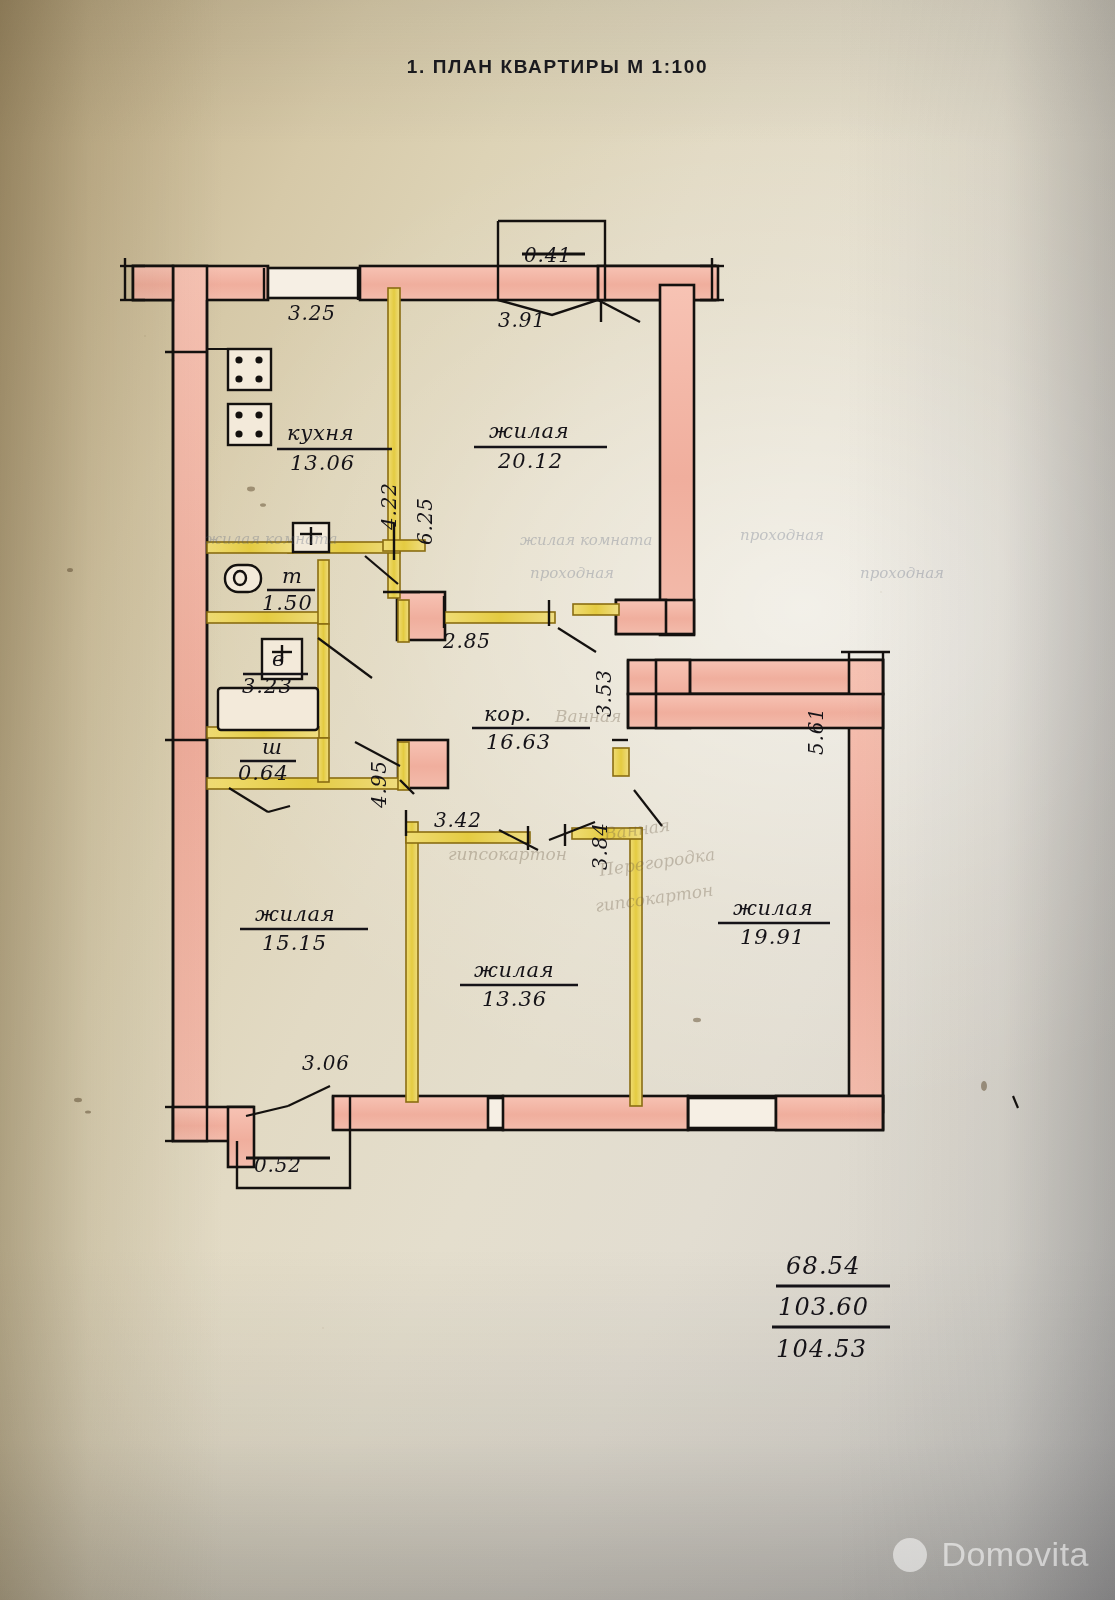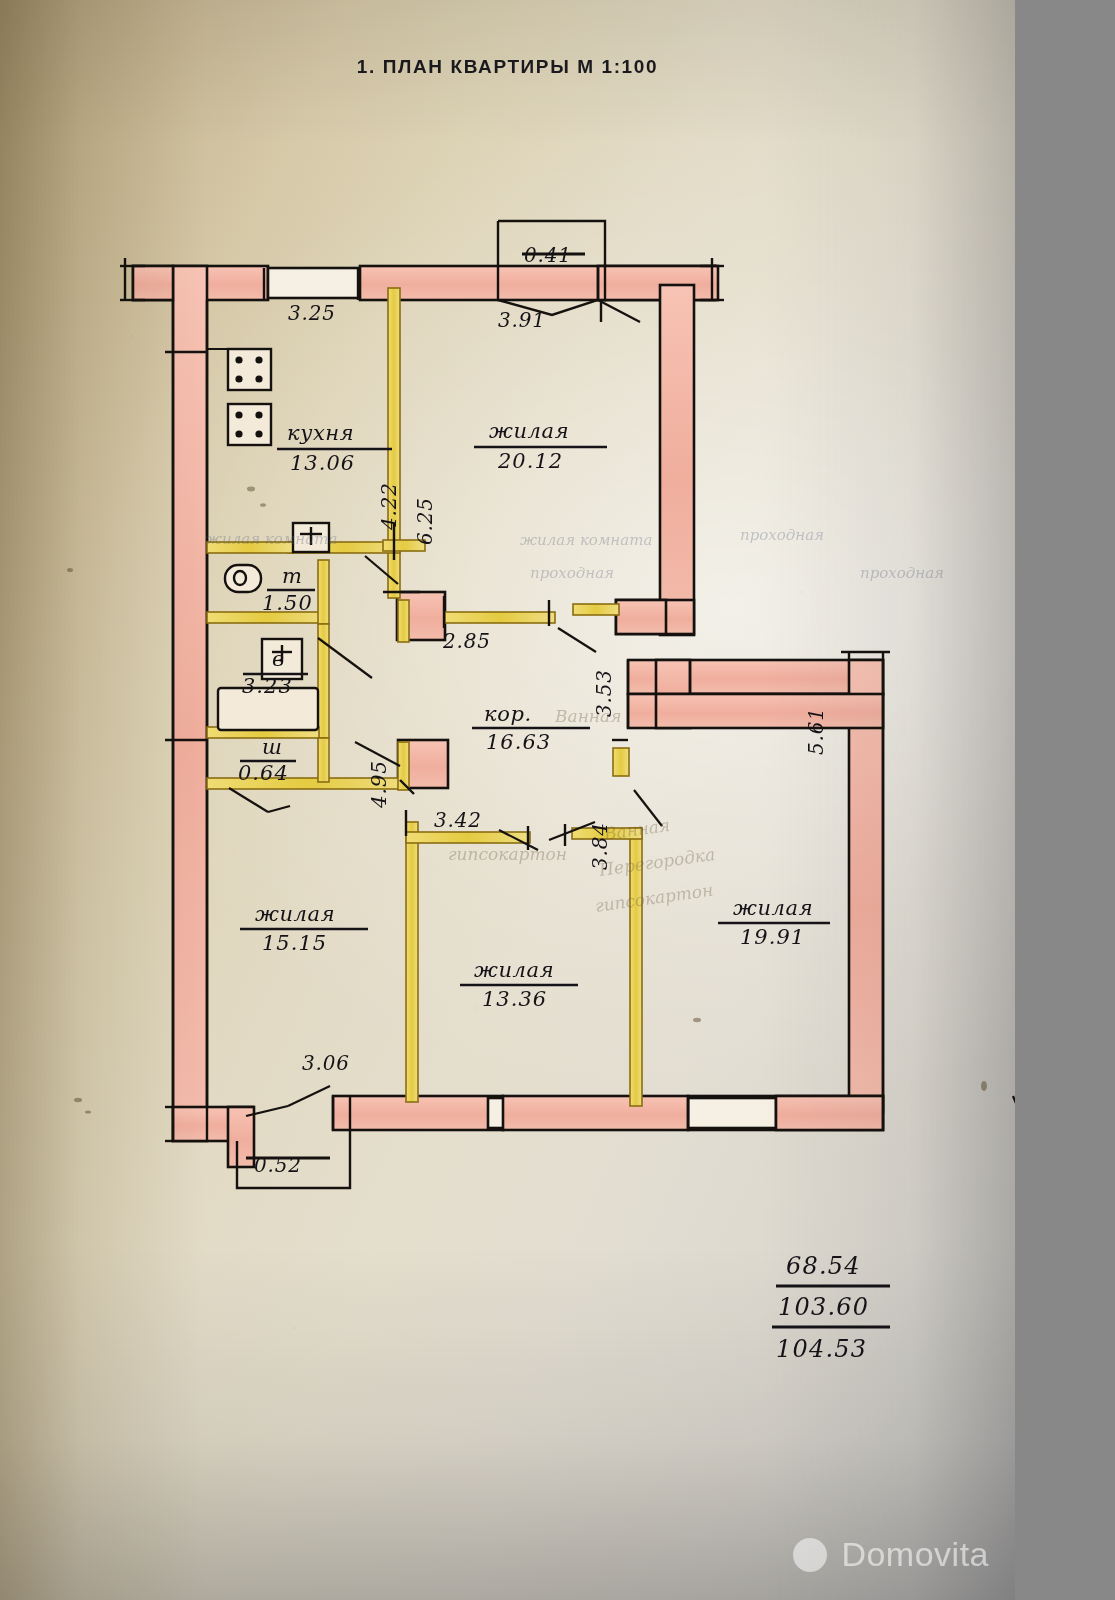--- a/index.html
+++ b/index.html
@@ -1,18 +1,18 @@
 <!DOCTYPE html>
 <html><head>
 <meta charset="utf-8">
 <style>
   html,body{margin:0;padding:0;background:#888;}
   body{font-family:"Liberation Sans",sans-serif;}
   #page{
-    position:relative;width:1015px;height:1600px;overflow:hidden;
+    position:relative;width:1115px;height:1600px;overflow:hidden;
     background:
       radial-gradient(ellipse 900px 700px at 72% 38%, rgba(255,255,255,0.55) 0%, rgba(255,255,255,0.15) 45%, rgba(255,255,255,0) 72%),
       linear-gradient(115deg, #b9a781 0%, #c8b894 10%, #d6c9a8 20%, #ddd3b6 30%, #e2dac4 42%, #e4decd 55%, #e2ddd1 68%, #dcd8cf 80%, #d4d2cc 90%, #c9c8c6 100%);
   }
   
   #vignette{position:absolute;inset:0;pointer-events:none;
     background:
       linear-gradient(to right, rgba(120,104,70,0.40) 0%, rgba(140,125,90,0.16) 8%, rgba(0,0,0,0) 20%),
       linear-gradient(to left, rgba(90,90,95,0.30) 0%, rgba(90,90,95,0.08) 10%, rgba(0,0,0,0) 25%),
       linear-gradient(to bottom, rgba(150,150,150,0.18) 0%, rgba(0,0,0,0) 9%),

